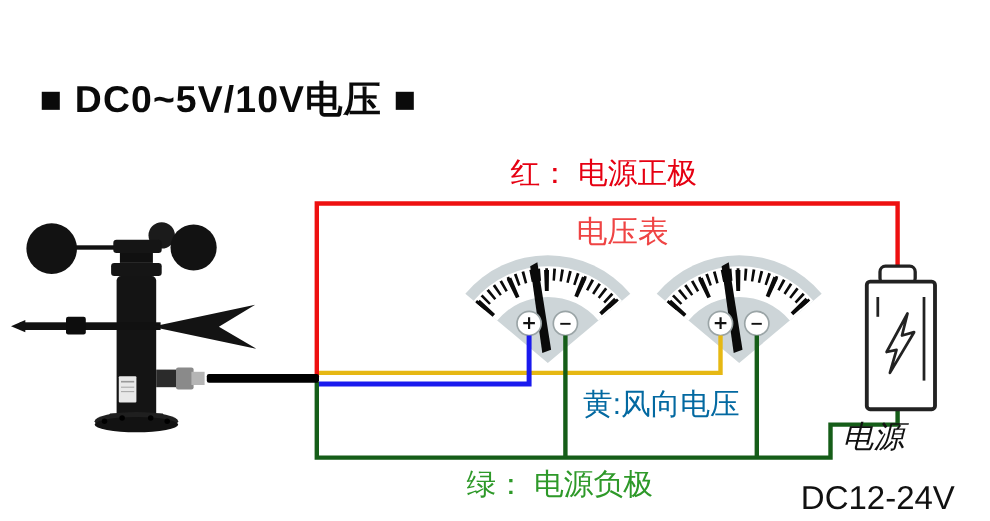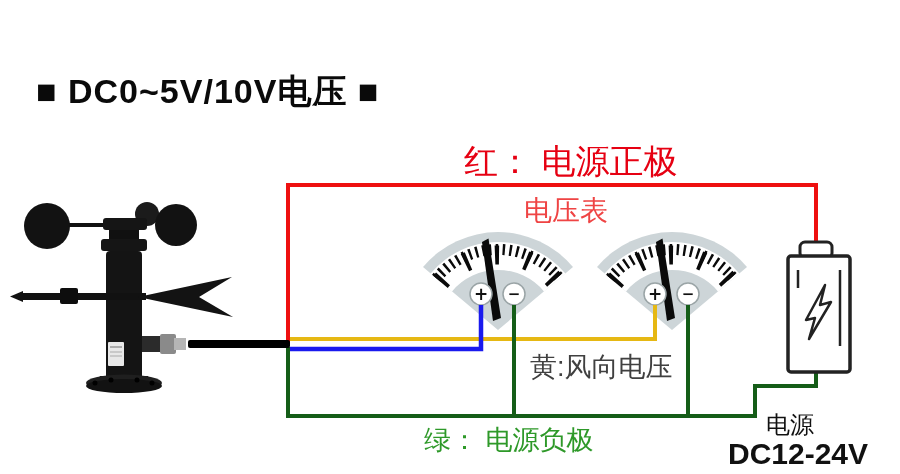--- a/index.html
+++ b/index.html
@@ -2,27 +2,27 @@
 <html><head>
 <meta charset="utf-8">
 <style>
   html,body{margin:0;padding:0;background:#fff;}
   #stage{
     position:relative;width:900px;height:474px;background:#ffffff;
     font-family:"Liberation Sans","DejaVu Sans",sans-serif;overflow:hidden;margin-top:48px;
   }
   .lbl{position:absolute;white-space:nowrap;line-height:1.15;}
   .title{left:36px;top:24px;font-size:34px;font-weight:700;color:#0a0a0a;letter-spacing:1px;}
-  .red-label{left:464px;top:94px;font-size:34px;font-weight:500;}
+  .red-label{left:464px;top:94px;font-size:27px;font-weight:500;}
   .voltmeter-label{left:524px;top:147px;font-size:28px;color:#ef4444;font-weight:500;}
   .blue-label{left:317px;top:306px;font-size:27px;font-weight:500;}
   .yellow-label{left:530px;top:304px;font-size:27px;font-weight:500;}
   .green-label{left:424px;top:377px;font-size:27px;font-weight:500;}
-  .power-label{left:766px;top:363px;font-size:24px;color:#111;font-weight:500;}
-  .power-voltage{left:728px;top:389px;font-size:30px;color:#111;font-weight:700;}
+  .power-label{left:766px;top:333px;font-size:28px;color:#111;font-weight:500;font-style:italic;}
+  .power-voltage{left:728px;top:389px;font-size:30px;color:#111;font-weight:400;}
   svg{position:absolute;left:0;top:0;}
   .term-glyph{font-family:"DejaVu Sans",sans-serif;font-weight:700;fill:#111;}
 </style>
 </head>
 <body>
 
 <div id="stage">
 
   <div class="lbl title">■ DC0~5V/10V电压 ■</div>
 
@@ -91,17 +91,17 @@
       <ellipse cx="124" cy="338" rx="38" ry="7" fill="#121212"></ellipse>
       <circle cx="95" cy="335" r="2.5" fill="#000"></circle>
       <circle cx="111" cy="332" r="2.5" fill="#000"></circle>
       <circle cx="137" cy="332" r="2.5" fill="#000"></circle>
       <circle cx="152" cy="335" r="2.5" fill="#000"></circle>
     </g>
   </svg>
 
   <div class="lbl red-label" style="color: rgb(230, 0, 18);">红： 电源正极</div>
   <div class="lbl voltmeter-label">电压表</div>
-  <div class="lbl yellow-label" style="color: #404040;">黄:风向电压</div>
+  <div class="lbl yellow-label" style="color: #0369a1;">黄:风向电压</div>
   <div class="lbl green-label" style="color: rgb(46, 153, 41);">绿： 电源负极</div>
   <div class="lbl power-label">电源</div>
   <div class="lbl power-voltage">DC12-24V</div>
 </div>
 
 </body></html>

